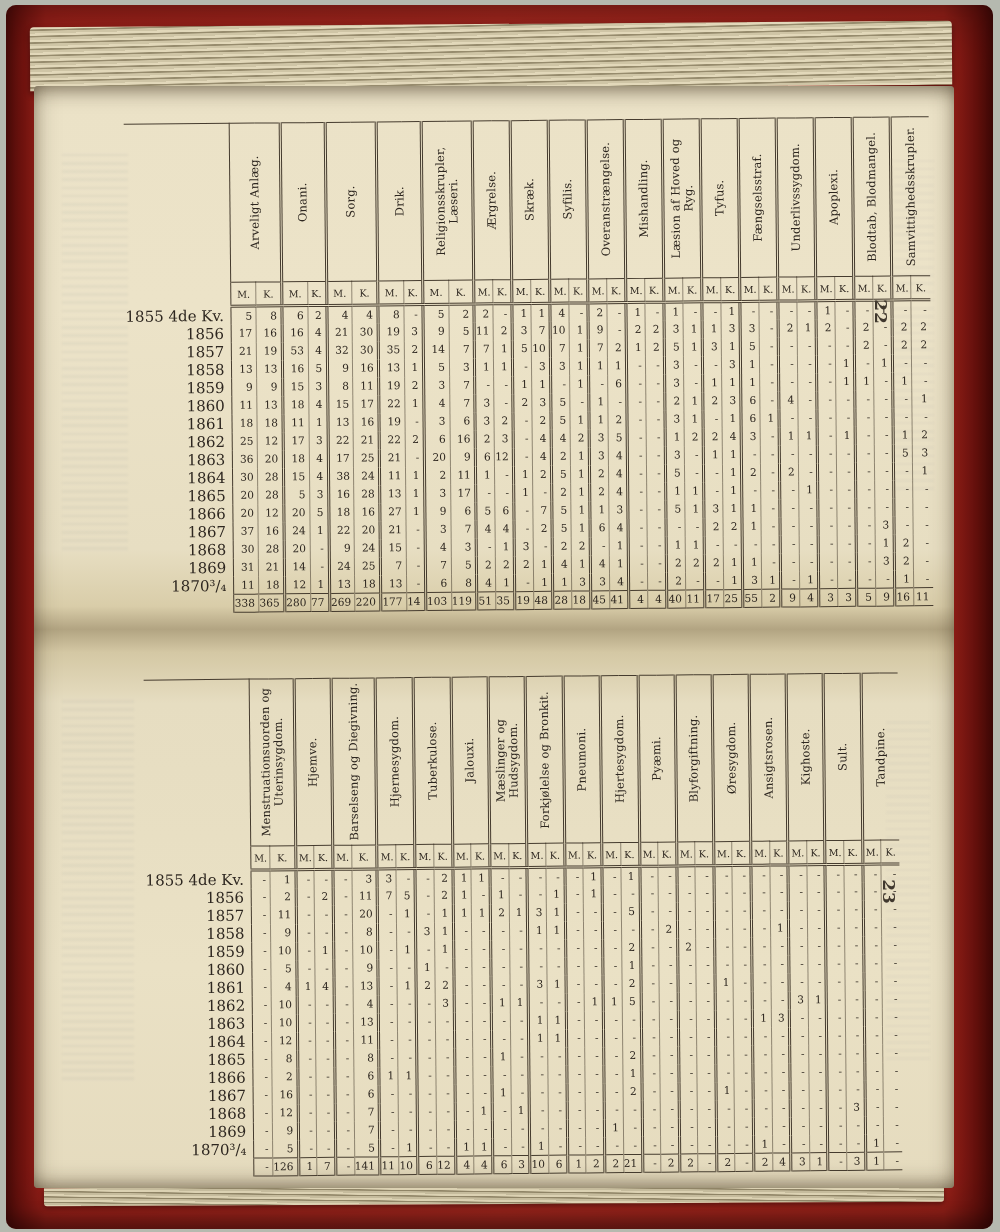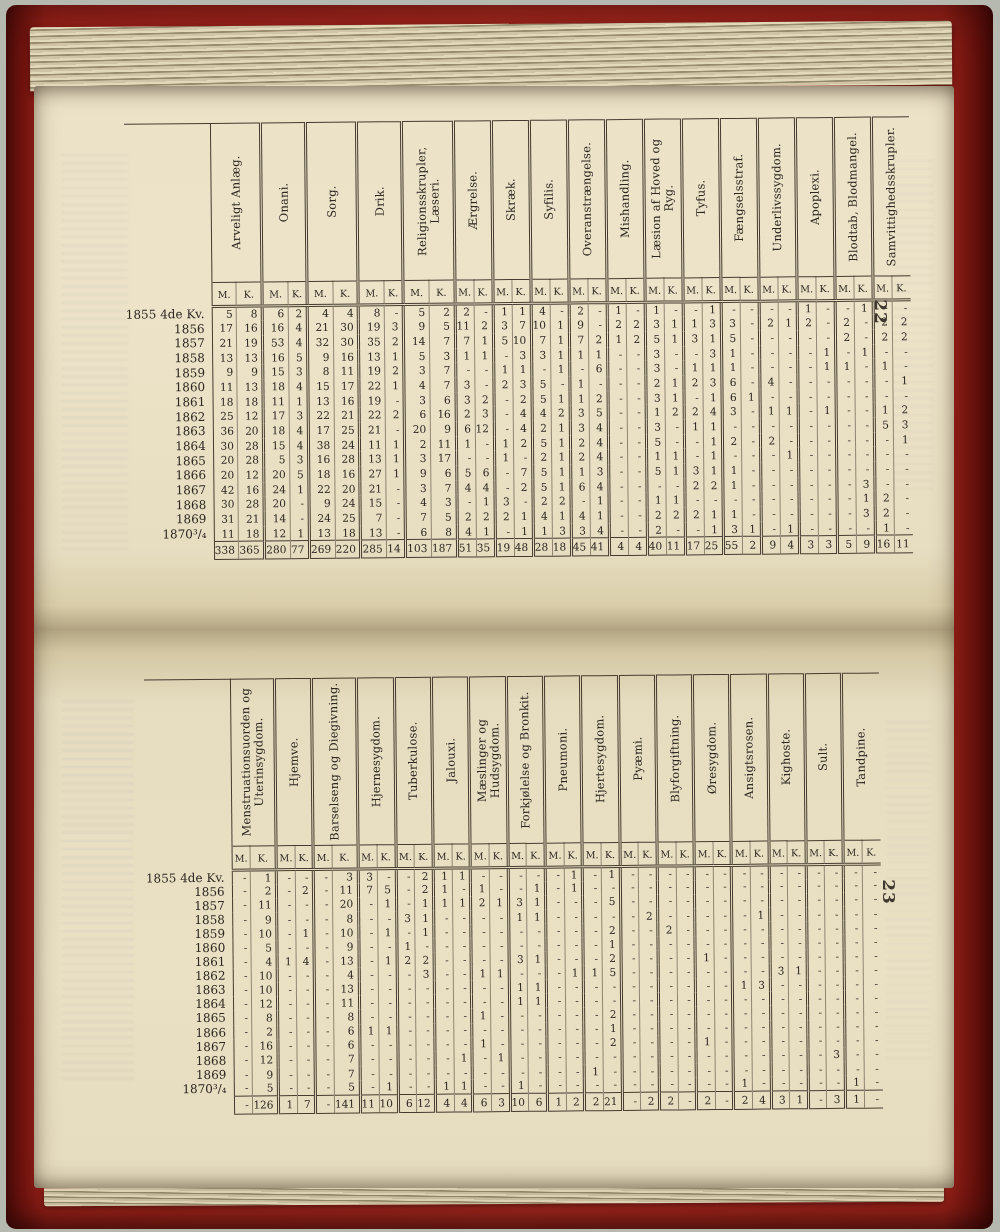--- a/index.html
+++ b/index.html
@@ -66,21 +66,21 @@
   tr.mk{height:24px;}
   tr.mk td{text-align:center;font-size:9.6px;border-bottom:3px double var(--ink);}
   td.m{border-left:3px double var(--ink);}
   td.m.first{border-left:none;}
   td.k{border-left:1px solid var(--ink2);}
 
   tr.dr{height:14.7px;}
   .t23 tr.dr{height:14.1px;}
   tr.dr td,tr.tot td{font-size:10.6px;line-height:1;text-align:right;padding-right:3.5px;
                      white-space:nowrap;overflow:hidden;}
-  tr.dr th.lbl{font-size:12px;}
+  tr.dr th.lbl{font-size:15px;}
   tr.tot{height:18px;}
   tr.tot td{border-top:1.1px solid var(--ink);border-bottom:1.9px solid var(--ink);}
   tr.tot th.lbl{border-bottom:none;}
 
   
   .pagenum{position:absolute;font-size:17px;font-weight:700;color:#40382e;
            transform:rotate(90deg);letter-spacing:1px;}
   .pn22{left:868px;top:302px;}
   .pn23{left:876px;top:882px;}
 </style>
@@ -668,21 +668,21 @@
             <td class="k">-</td>
             <td class="m">-</td>
             <td class="k">-</td>
             <td class="m">-</td>
             <td class="k">-</td>
             <td class="m">-</td>
             <td class="k">-</td>
           </tr>
           <tr class="dr">
             <th class="lbl">1867</th>
-            <td class="m first">42</td>
+            <td class="m first">37</td>
             <td class="k">16</td>
             <td class="m">24</td>
             <td class="k">1</td>
             <td class="m">22</td>
             <td class="k">20</td>
             <td class="m">21</td>
             <td class="k">-</td>
             <td class="m">3</td>
             <td class="k">7</td>
             <td class="m">4</td>
@@ -822,24 +822,24 @@
             <td class="k">-</td>
           </tr>
           <tr class="tot">
             <th class="lbl"></th>
             <td class="m first">338</td>
             <td class="k">365</td>
             <td class="m">280</td>
             <td class="k">77</td>
             <td class="m">269</td>
             <td class="k">220</td>
-            <td class="m">285</td>
+            <td class="m">177</td>
             <td class="k">14</td>
             <td class="m">103</td>
-            <td class="k">187</td>
+            <td class="k">119</td>
             <td class="m">51</td>
             <td class="k">35</td>
             <td class="m">19</td>
             <td class="k">48</td>
             <td class="m">28</td>
             <td class="k">18</td>
             <td class="m">45</td>
             <td class="k">41</td>
             <td class="m">4</td>
             <td class="k">4</td>

